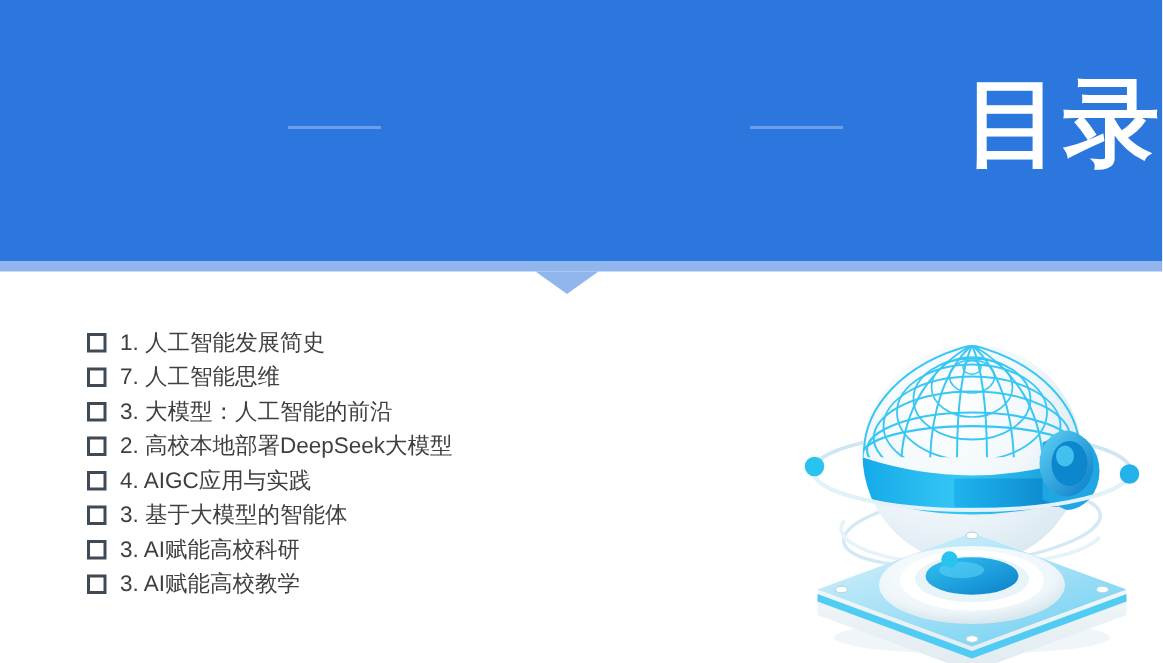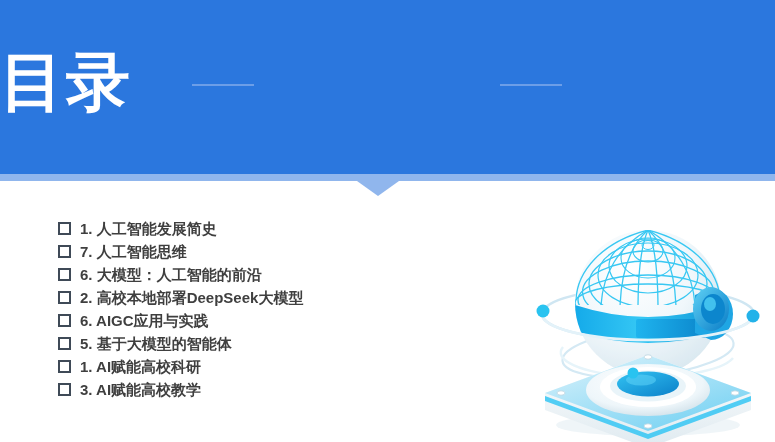--- a/index.html
+++ b/index.html
@@ -30,21 +30,21 @@
     width: 775px;
     height: 174px;
     background: #2b77de;
   }
 
   .banner-title {
     position: absolute;
     left: 0;
     top: 47px;
     width: 775px;
-    text-align: left;
+    text-align: right;
     color: #ffffff;
     font-size: 64px;
     line-height: 70px;
     font-weight: bold;
     letter-spacing: 2px;
     font-family: "Liberation Sans", "DejaVu Sans", sans-serif;
   }
 
   .deco-line {
     position: absolute;
@@ -93,21 +93,21 @@
     width: 9px;
     height: 9px;
     border: 2px solid #3f4a57;
     background: #ffffff;
     margin-right: 9px;
     flex: 0 0 auto;
   }
   .toc-text {
     color: #3f3f3f;
     font-size: 15px;
-    font-weight: bold;
+    font-weight: normal;
     line-height: 18px;
     font-family: "Liberation Sans", "DejaVu Sans", sans-serif;
   }
 
   
   .illus {
     position: absolute;
     left: 521px;
     top: 192px;
     width: 254px;
@@ -133,37 +133,37 @@
     <div class="toc-item">
       <span class="toc-box"></span>
       <span class="toc-text">1. 人工智能发展简史</span>
     </div>
     <div class="toc-item">
       <span class="toc-box"></span>
       <span class="toc-text">7. 人工智能思维</span>
     </div>
     <div class="toc-item">
       <span class="toc-box"></span>
-      <span class="toc-text">6. 大模型：人工智能的前沿</span>
+      <span class="toc-text">3. 大模型：人工智能的前沿</span>
     </div>
     <div class="toc-item">
       <span class="toc-box"></span>
       <span class="toc-text">2. 高校本地部署DeepSeek大模型</span>
     </div>
     <div class="toc-item">
       <span class="toc-box"></span>
-      <span class="toc-text">6. AIGC应用与实践</span>
-    </div>
-    <div class="toc-item">
-      <span class="toc-box"></span>
-      <span class="toc-text">5. 基于大模型的智能体</span>
-    </div>
-    <div class="toc-item">
-      <span class="toc-box"></span>
-      <span class="toc-text">1. AI赋能高校科研</span>
+      <span class="toc-text">4. AIGC应用与实践</span>
+    </div>
+    <div class="toc-item">
+      <span class="toc-box"></span>
+      <span class="toc-text">3. 基于大模型的智能体</span>
+    </div>
+    <div class="toc-item">
+      <span class="toc-box"></span>
+      <span class="toc-text">3. AI赋能高校科研</span>
     </div>
     <div class="toc-item">
       <span class="toc-box"></span>
       <span class="toc-text">3. AI赋能高校教学</span>
     </div>
   </div>
 
   <div class="illus">
     <svg width="254" height="250" viewBox="0 0 254 250" xmlns="http://www.w3.org/2000/svg">
       <defs>

